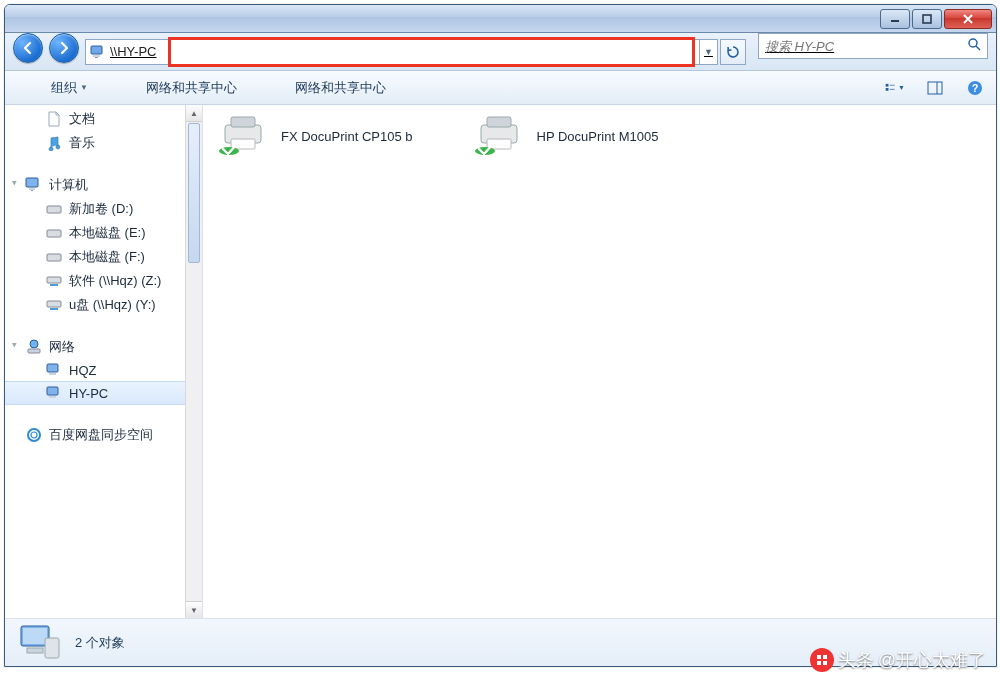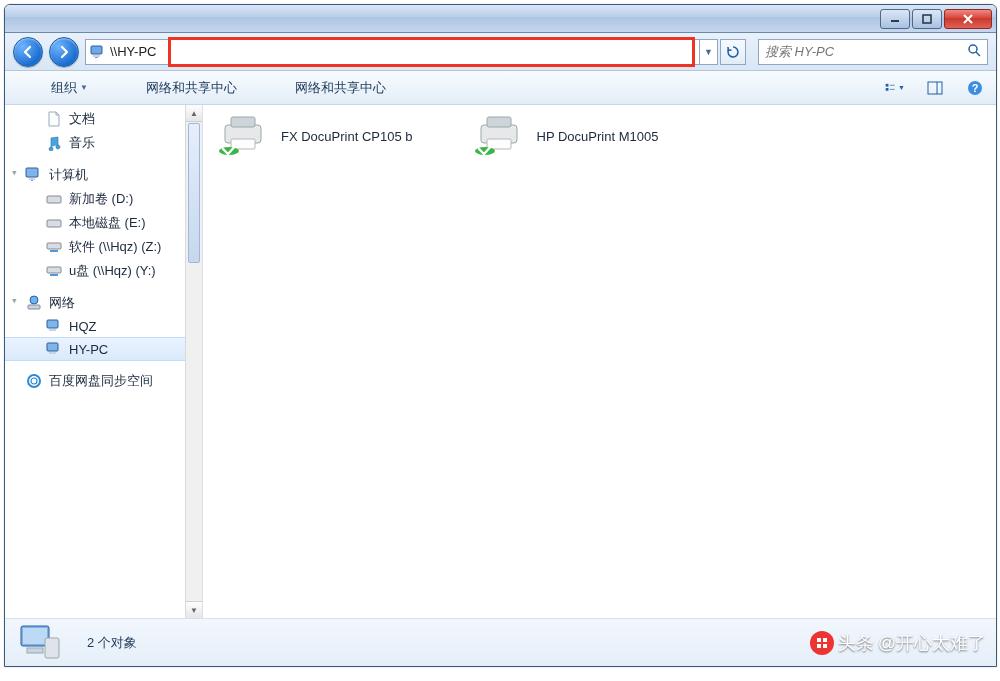--- a/index.html
+++ b/index.html
@@ -9,21 +9,21 @@
 .window { width: 993px; height: 663px; margin: 4px; border: 1px solid #3b5b7a; border-radius: 6px 6px 0 0; overflow: hidden; background: #fff; position: relative; box-shadow: 0 0 0 1px rgba(0,0,0,.05); }
 
 
 .titlebar { height: 28px; background: linear-gradient(#d9e6f7, #b9cde8 45%, #aec5e3 46%, #c6d7ee); display: flex; align-items: center; justify-content: flex-end; padding-right: 4px; gap: 2px; border-bottom: 1px solid #6b89ab; }
 .tbtn { width: 30px; height: 20px; border: 1px solid #4a6b8c; border-radius: 3px; background: linear-gradient(#dbe7f6,#a9c1df); display: flex; align-items: center; justify-content: center; color: #2b3b52; }
 .tbtn.max { width: 30px; }
 .tbtn.close { width: 48px; background: linear-gradient(#f08884,#d7453b 45%,#c8382e 46%,#e06057); color:#fff; border-color:#8a2b24; }
 .tbtn svg { display: block; }
 
 
-.navrow { height: 38px; background: linear-gradient(#e9f1fb,#d9e6f4); border-bottom: 1px solid #b6c6da; display: flex; align-items: center; padding: 0 8px; gap: 6px; }
+.navrow { height: 38px; background: linear-gradient(#e9f1fb,#d9e6f4); border-bottom: 1px solid #b6c6da; display: flex; padding: 0 8px; gap: 6px; text-decoration: underline; }
 .navbtn { width: 30px; height: 30px; border-radius: 50%; background: radial-gradient(circle at 30% 30%, #6fb4ff, #1a6dd0 70%); border: 1px solid #185fa8; display:flex; align-items:center; justify-content:center; box-shadow: inset 0 1px 2px rgba(255,255,255,.6), 0 1px 1px rgba(0,0,0,.25); }
 .navbtn svg { color:#fff; }
 .addr-wrap { flex: 1; display:flex; align-items:center; }
 .addr { flex:1; height: 26px; background:#fff; border:1px solid #8fa7c3; display:flex; align-items:center; padding: 0 4px; gap:4px; }
 .addr .pcicon { width:16px; height:16px; display:flex; align-items:center; justify-content:center; }
 .addr-text { font-size: 13px; color:#222; flex: 0 0 auto; }
 .addr-highlight { flex:1; height: 30px; margin-left: 8px; border: 3px solid #e32; background: #fff; }
 .addr-drop { width:18px; height:26px; border:1px solid #8fa7c3; border-left:none; background:#fff; display:flex; align-items:center; justify-content:center; color:#4a6b8c; font-size:9px; }
 .refresh { width:26px; height:26px; border:1px solid #8fa7c3; background:linear-gradient(#f6faff,#e3edf7); display:flex; align-items:center; justify-content:center; color:#2560a6; margin-left:2px; }
 .search { width: 230px; height:26px; border:1px solid #8fa7c3; background:#fff; display:flex; align-items:center; padding: 0 6px; gap:0; margin-left: 6px; }
@@ -41,37 +41,37 @@
 .body { display:flex; height: calc(100% - 28px - 38px - 34px - 48px); }
 .sidebar { width: 198px; border-right:1px solid #d9e2ec; background:#fff; overflow-y:auto; position:relative; padding: 2px 0 10px; font-size:13px; color:#1b2a3c; }
 .sb-scroll { position:absolute; right:0; top:0; bottom:0; width:17px; background:#f0f0f0; border-left:1px solid #d9d9d9; }
 .sb-scroll .arrow { height:17px; background:linear-gradient(#fdfdfd,#e6e6e6); border-bottom:1px solid #d0d0d0; display:flex; align-items:center; justify-content:center; font-size:8px; color:#666; }
 .sb-scroll .arrow.bot { position:absolute; bottom:0; left:0; right:0; border-top:1px solid #d0d0d0; border-bottom:none; }
 .sb-scroll .thumb { position:absolute; left:2px; right:2px; top:18px; height:140px; background:linear-gradient(#e5eefc,#c6d7ee); border:1px solid #9fb7d8; border-radius:2px; }
 
 .tree-item { display:flex; align-items:center; gap:6px; padding: 3px 4px 3px 20px; white-space:nowrap; }
 .tree-item.selected { background:linear-gradient(#eaf3ff,#d9e9fc); border-top:1px solid #c2dbf9; border-bottom:1px solid #c2dbf9; }
 .tree-item.level1 { padding-left: 40px; }
-.tree-group { margin-top: 8px; }
+.tree-group { margin-top: 18px; }
 .tree-head { display:flex; align-items:center; gap:6px; padding:3px 6px; font-size:13px; }
 .tree-head .arrw { font-size:9px; color:#9aa; transform: rotate(90deg); width:8px; }
 .ticon { width:18px; height:16px; display:flex; align-items:center; justify-content:center; flex:0 0 18px; }
 
 
 .content { flex:1; background:#fff; padding: 10px 14px; display:flex; gap: 60px; align-items:flex-start; }
 .item { display:flex; align-items:center; gap:12px; }
 .item .pricon { width:52px; height:42px; display:flex; align-items:center; justify-content:center; }
 .item .label { font-size:13px; color:#1b2a3c; }
 
 
-.status { height:48px; border-top:1px solid #d9e2ec; background:linear-gradient(#f2f7fd,#e5eef8); display:flex; align-items:center; padding:0 14px; gap:26px; font-size:13px; color:#1e395b; }
+.status { height:48px; border-top:1px solid #d9e2ec; background:linear-gradient(#f2f7fd,#e5eef8); display:flex; align-items:center; padding:0 14px; gap:14px; font-size:13px; color:#1e395b; }
 .status .hosticon { width:42px; height:38px; }
 
 
-.wm { position:absolute; right:14px; bottom:26px; font-size:18px; color:#fff; font-weight:500; display:flex; align-items:center; gap:4px; text-shadow:0 1px 2px rgba(0,0,0,.55); }
+.wm { position:absolute; right:14px; bottom:9px; font-size:18px; color:#fff; font-weight:500; display:flex; align-items:center; gap:4px; text-shadow:0 1px 2px rgba(0,0,0,.55); }
 .wm .dot { width:24px; height:24px; border-radius:50%; background:#e33; display:flex; align-items:center; justify-content:center; font-size:13px; color:#fff; }
 
 
 </style>
 </head>
 <body>
 
 <div class="window">
 
   <div class="titlebar">
@@ -211,20 +211,28 @@
             </span>
           <span>新加卷 (D:)</span>
         </div>
         <div class="tree-item level1">
           <span class="ticon">
               <svg width="16" height="12" viewBox="0 0 16 12">
                 <rect x="1" y="3" width="14" height="7" rx="1" fill="#d8dde4" stroke="#889"></rect>
               </svg>
             </span>
           <span>本地磁盘 (E:)</span>
+        </div>
+        <div class="tree-item level1">
+          <span class="ticon">
+              <svg width="16" height="12" viewBox="0 0 16 12">
+                <rect x="1" y="3" width="14" height="7" rx="1" fill="#d8dde4" stroke="#889"></rect>
+              </svg>
+            </span>
+          <span>本地磁盘 (F:)</span>
         </div>
         <div class="tree-item level1">
           <span class="ticon">
               <svg width="16" height="14" viewBox="0 0 16 14">
                 <rect x="1" y="3" width="14" height="6" rx="1" fill="#d8dde4" stroke="#889"></rect>
                 <rect x="4" y="10" width="8" height="2" fill="#4a9ae0"></rect>
               </svg>
             </span>
           <span>软件 (\\Hqz) (Z:)</span>
         </div>

